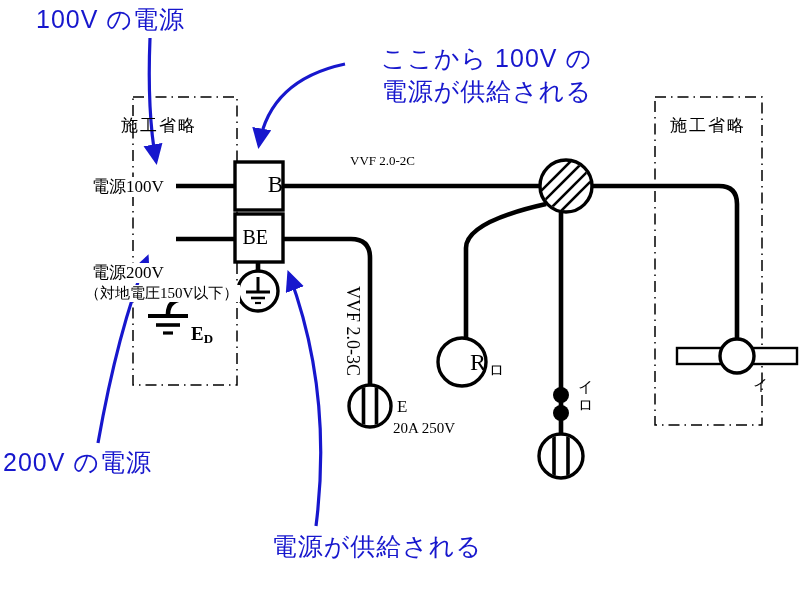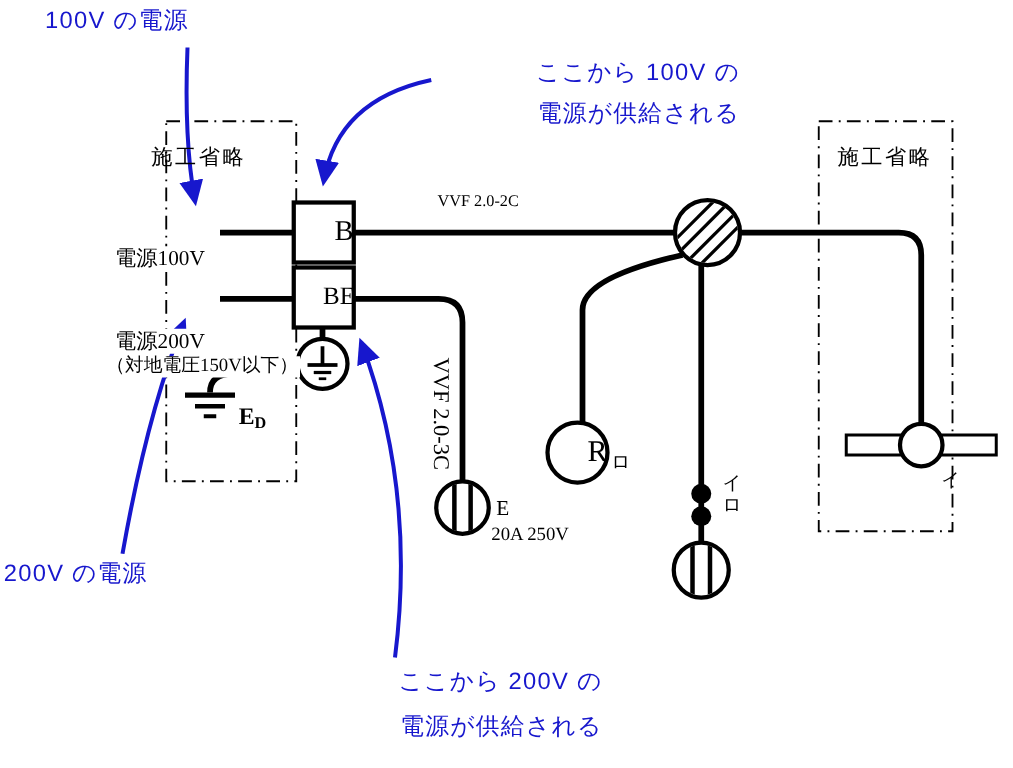--- a/index.html
+++ b/index.html
@@ -2,21 +2,21 @@
 <html><head>
 <meta charset="utf-8">
 <style>
   html,body{margin:0;padding:0;background:#ffffff;}
   .stage{position:relative;width:810px;height:614px;background:#fff;overflow:hidden;
          font-family:"Liberation Serif","DejaVu Serif",serif;}
   .layer{position:absolute;left:0;top:0;width:810px;height:614px;}
   .lbl{position:absolute;color:#000;white-space:nowrap;line-height:1.15;
        font-family:"Liberation Serif","DejaVu Serif",serif;}
   .wbg{background:#fff;padding:0 2px;}
-  .ann{position:absolute;color:#1717cd;font-size:19px;letter-spacing:1px;white-space:nowrap;
+  .ann{position:absolute;color:#1717cd;font-size:25px;letter-spacing:1px;white-space:nowrap;
        font-family:"Liberation Sans","DejaVu Sans",sans-serif;}
   .ann .row{display:block;}
   .symb{fill:#fff;stroke:#000;stroke-width:3.4;}
   .wire{fill:none;stroke:#000;stroke-width:4.6;}
   .thin{fill:none;stroke:#000;}
   .dashbox{fill:none;stroke:#000;stroke-width:1.5;stroke-dasharray:11 5 1.5 5;}
   .bluearrow{fill:none;stroke:#1717cd;stroke-width:3.2;}
   .center{text-align:right;}
 </style>
 </head>
@@ -120,36 +120,35 @@
   <div class="ann" style="left:36px;top:3px;">100V の電源</div>
 
   <div class="ann center" style="left:348px;top:42px;width:244px;line-height:33px;">
     <span class="row">ここから 100V の</span>
     <span class="row">電源が供給される</span>
   </div>
 
   <div class="ann" style="left:3px;top:446px;">200V の電源</div>
 
   <div class="ann center" style="left:218px;top:528px;width:264px;line-height:36px;">
-    <span class="row">ここから 200V の</span>
     <span class="row">電源が供給される</span>
   </div>
 
   <div class="lbl" style="left:121px;top:116px;font-size:17px;letter-spacing:2px;">施工省略</div>
   <div class="lbl" style="left:670px;top:116px;font-size:17px;letter-spacing:2px;">施工省略</div>
 
-  <div class="lbl wbg" style="left:90px;top:177px;font-size:17px;margin-top:20px;">電源100V</div>
+  <div class="lbl wbg" style="left:90px;top:177px;font-size:17px;">電源100V</div>
   <div class="lbl wbg" style="left:90px;top:230px;font-size:17px;margin-top:33px;">電源200V</div>
   <div class="lbl wbg" style="left:83px;top:250px;font-size:15px;margin-top:35px;">（対地電圧150V以下）</div>
 
   <div class="lbl" style="left:350px;top:154px;font-size:13px;">VVF 2.0-2C</div>
   <div class="lbl" style="left:363px;top:286px;font-size:18px;transform:rotate(90deg);transform-origin:0 0;">VVF 2.0-3C</div>
 
   <div class="lbl center" style="left:235px;top:172px;width:48px;font-size:23px;">B</div>
-  <div class="lbl center" style="left:236px;top:226px;width:48px;font-size:20px;">BE</div>
+  <div class="lbl center" style="left:220px;top:226px;width:48px;font-size:20px;">BE</div>
 
   <div class="lbl" style="left:191px;top:323px;font-size:19px;font-weight:bold;"><span>E</span><span style="font-size:13px;vertical-align:-3px;">D</span></div>
 
   <div class="lbl center" style="left:438px;top:349px;width:48px;font-size:24px;">R</div>
   <div class="lbl" style="left:489px;top:362px;font-size:15px;">ロ</div>
 
   <div class="lbl" style="left:578px;top:379px;font-size:15px;">イ</div>
   <div class="lbl" style="left:578px;top:397px;font-size:15px;">ロ</div>
 
   <div class="lbl" style="left:753px;top:377px;font-size:15px;">イ</div>

